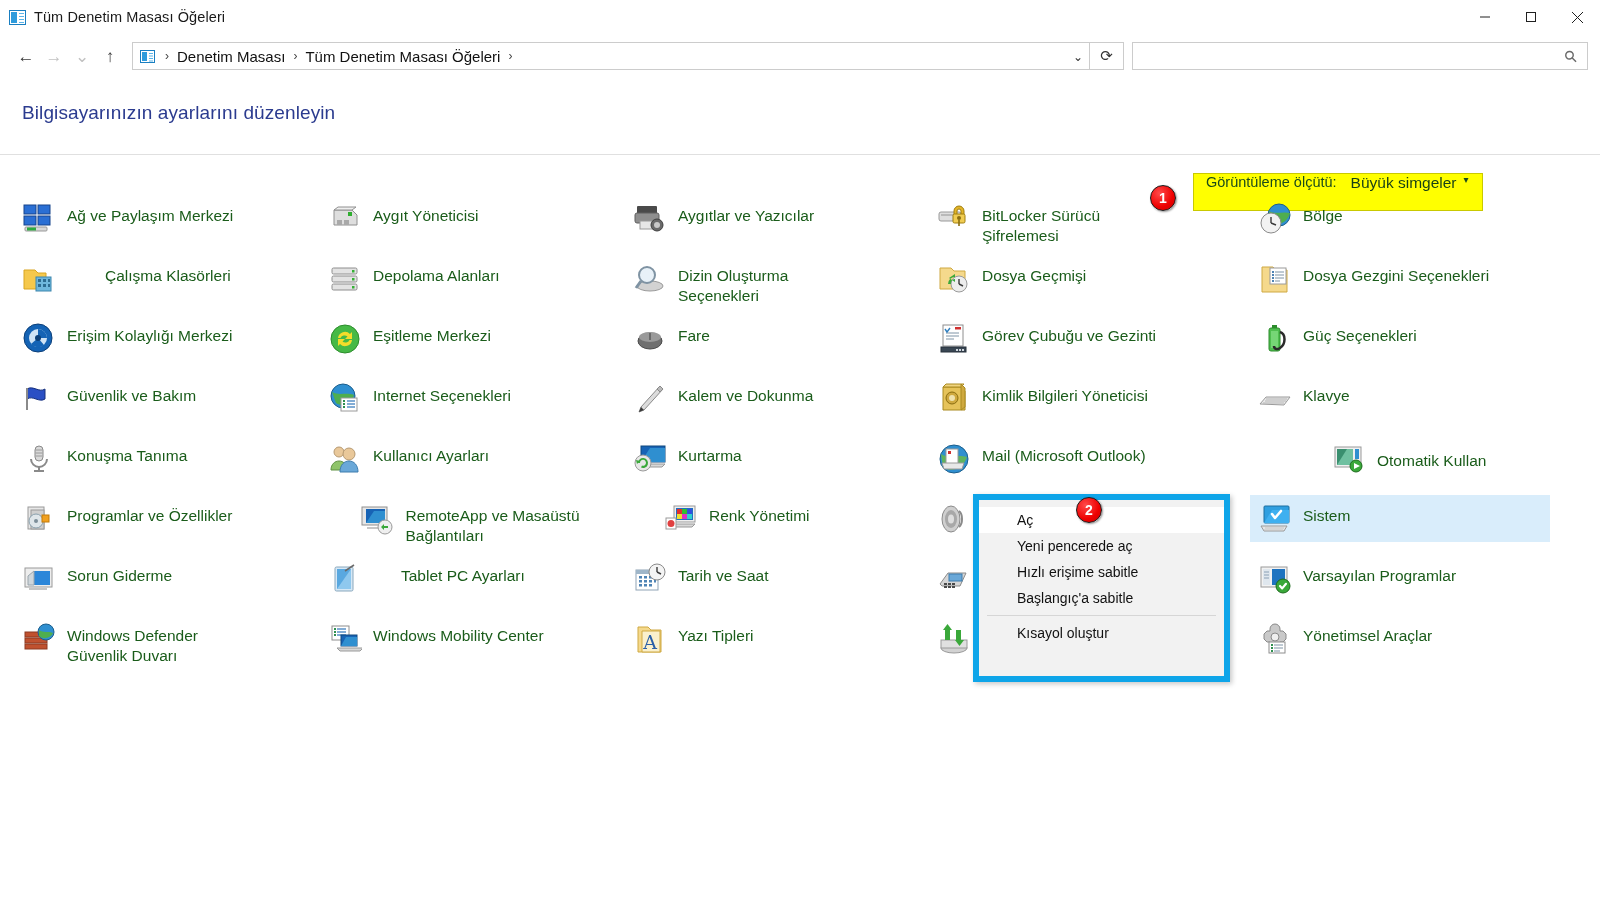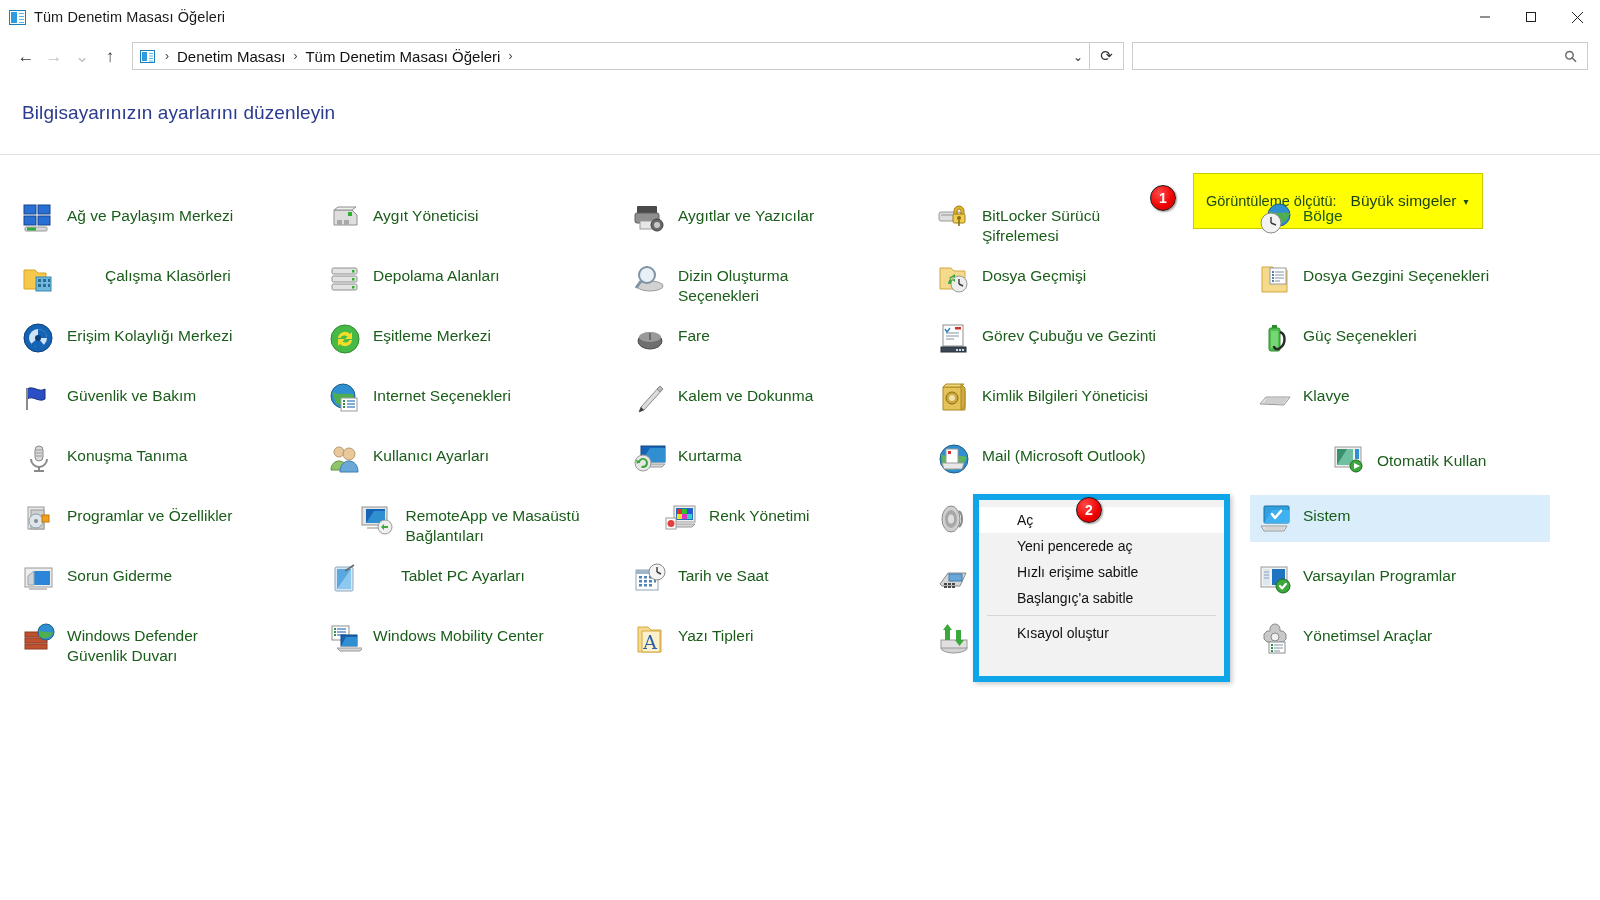--- a/index.html
+++ b/index.html
@@ -106,23 +106,23 @@
     position:absolute;
     width:26px; height:26px; border-radius:50%;
     background:radial-gradient(circle at 35% 30%, #ff4a4a 0%, #ee0000 60%, #c40000 100%);
     border:1.5px solid #1a1a1a;
     color:#ffffff; font-size:14px; font-weight:bold;
     display:flex; align-items:center; justify-content:center;
     box-shadow:1px 1px 2px rgba(0,0,0,.4);
   }
   #badge1 { left:1150px; top:107px; }
   .view-box {
-    position:absolute; left:1193px; top:95px; width:290px; height:56px;
+    position:absolute; left:1193px; top:95px; width:290px; height:38px;
     background:#ffff00; border:1px solid #c9c900;
-    display:flex; align-items:center;
+    display:flex; align-items:flex-start;
   }
   .view-label { margin-left:12px; font-size:14.5px; color:#1a4a1a; }
   .view-value { margin-left:14px; font-size:15.5px; color:#163f16; }
   .view-caret { margin-left:7px; font-size:10px; color:#1a4a1a; }
 
   
   .items { position:absolute; left:0; top:163px; width:1392px; height:540px; }
   .item {
     position:absolute; display:flex; align-items:flex-start;
     padding:6px 8px 6px 8px;

